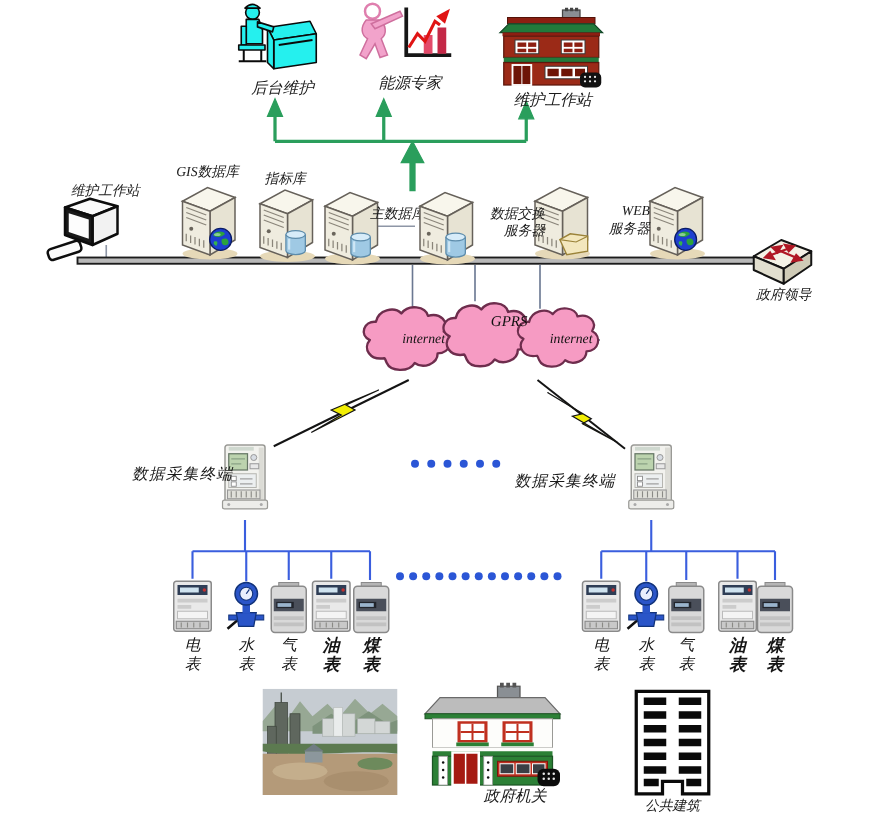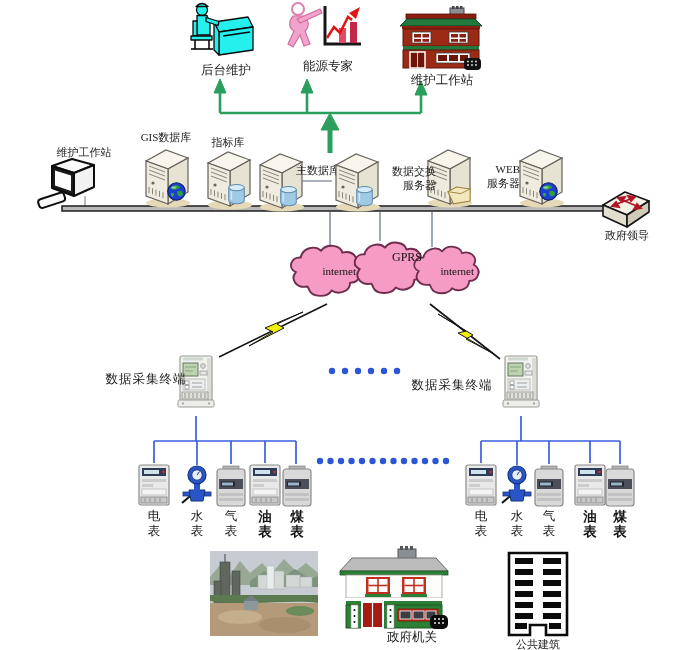--- a/index.html
+++ b/index.html
@@ -1,17 +1,17 @@
 <!DOCTYPE html>
 <html><head>
 <meta charset="utf-8">
 <style>
   html,body{margin:0;padding:0;background:#fff;}
   #canvas{position:relative;width:700px;height:650px;background:#ffffff;overflow:hidden;
-          font-family:"Liberation Serif","DejaVu Serif",serif;color:#151515;}
+          font-family:"Liberation Serif","DejaVu Serif",serif;color:#151515;font-style:italic;}
   .abs{position:absolute;}
   .lbl{position:absolute;text-align:center;white-space:nowrap;color:#1a1a1a;
        font-family:"Liberation Serif","DejaVu Serif",serif;}
   .lbl12{font-size:12.5px;}
   .lbl11{font-size:11px;}
   .two{line-height:14px;text-align:right;}
   .mlabel{position:absolute;top:509px;width:26px;text-align:center;font-size:12.5px;line-height:15px;}
   .mlabel.b{font-weight:bold;font-size:13.5px;}
   .cloudtxt{position:absolute;text-align:right;font-size:11px;color:#111;}
   svg.icon{position:absolute;display:block;}

